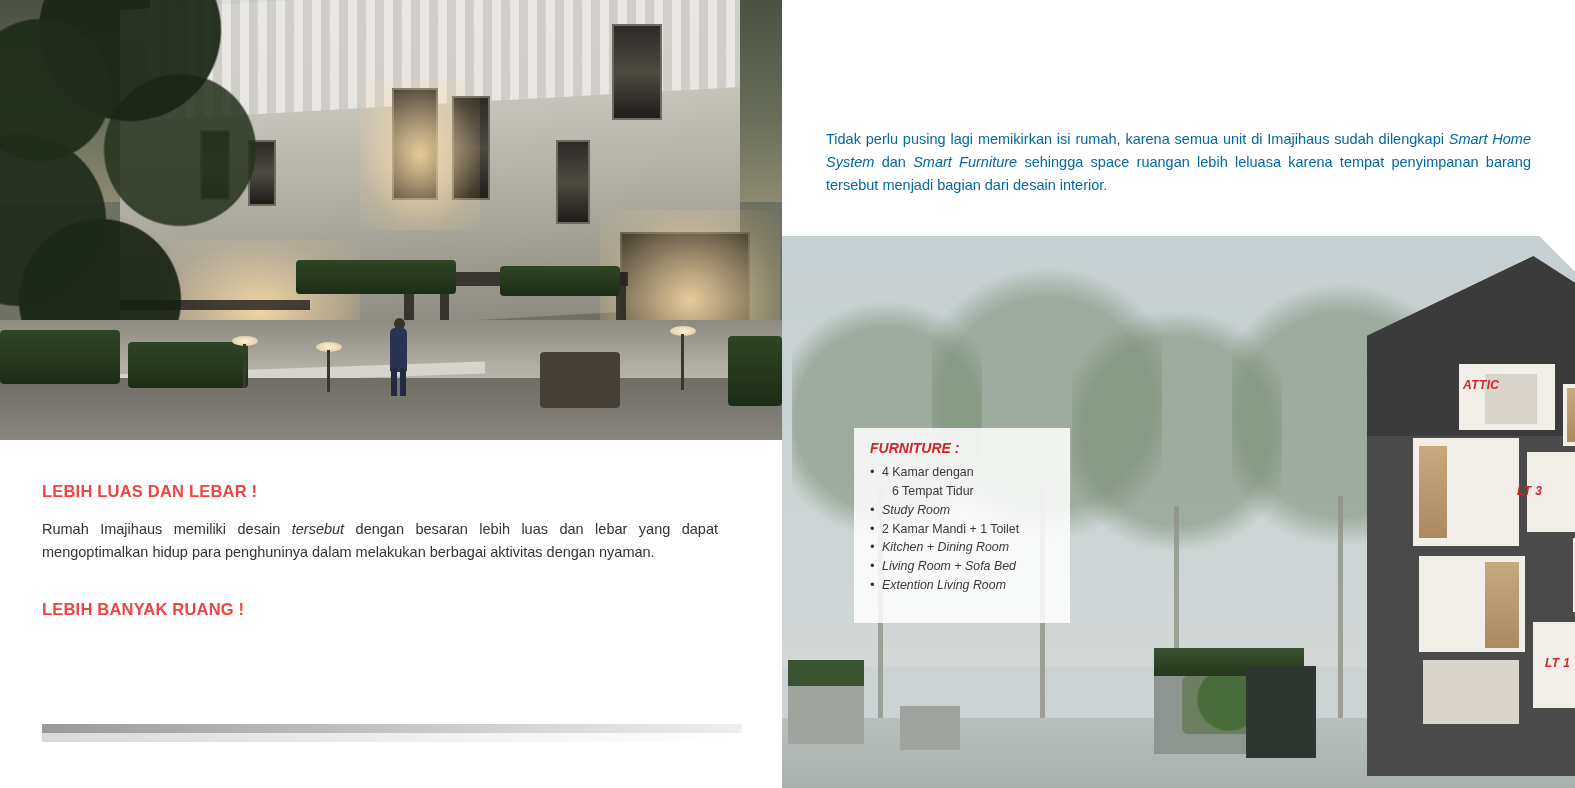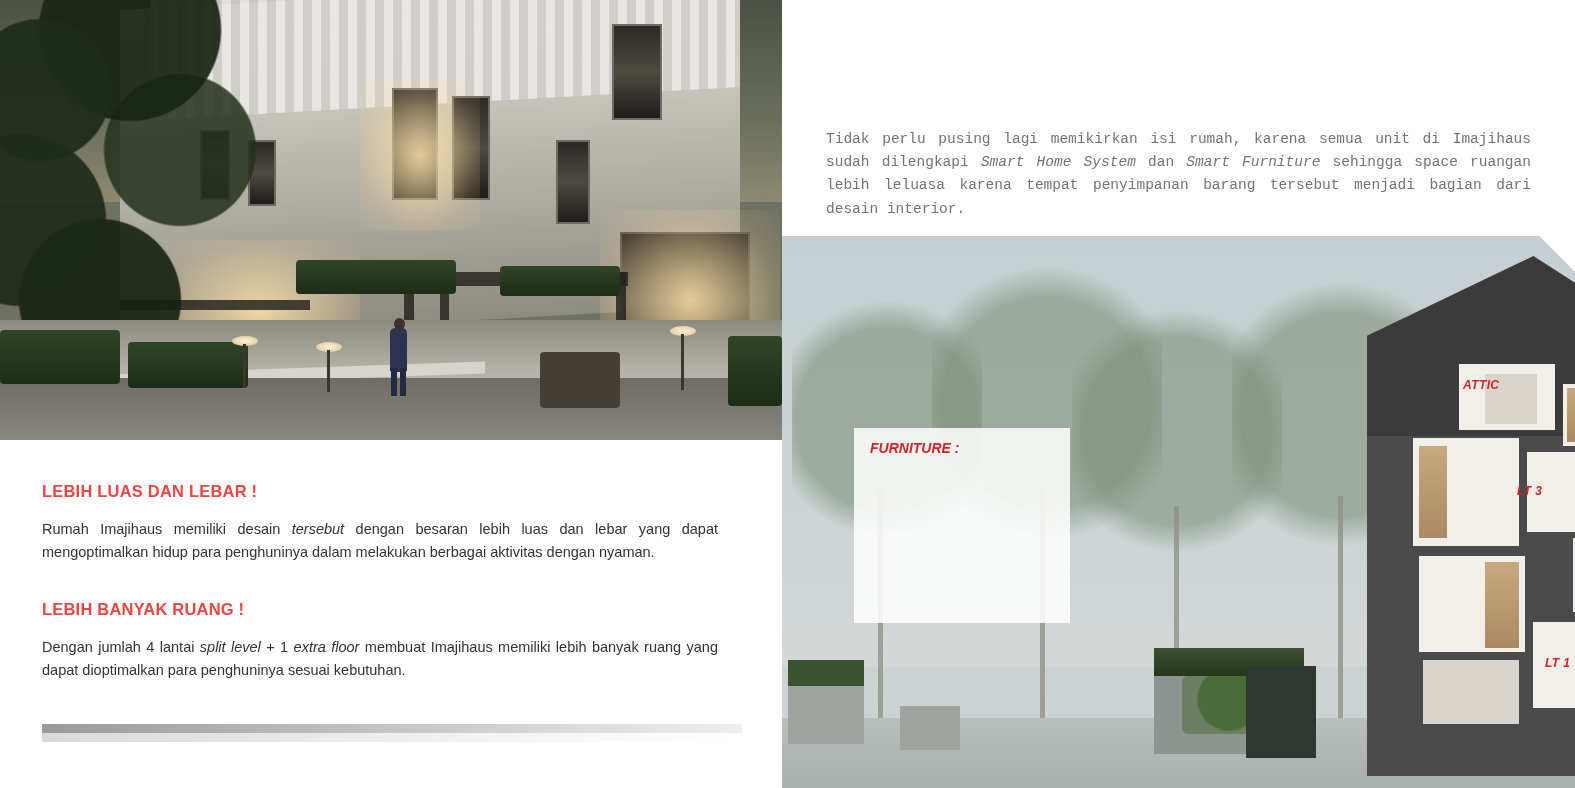--- a/index.html
+++ b/index.html
@@ -155,25 +155,24 @@
     left: 44px; top: 88px;
     color: #d2232a;
     font-style: italic;
     font-weight: bold;
     font-size: 16px;
     letter-spacing: .1px;
   }
   .right-para {
     position: absolute;
     left: 44px; top: 128px; width: 705px;
-    color: #737373;
+    color: #0369a1;
     font-size: 14.5px;
     line-height: 1.6;
     text-align: justify;
-    font-family: Liberation Mono, monospace;
   }
 
   
   .render-panel {
     position: absolute;
     left: 0; top: 236px; width: 905px; height: 552px;
     overflow: hidden;
     background: linear-gradient(180deg,#c3ccce 0%, #c8d0d1 55%, #cdd4d4 100%);
     clip-path: polygon(0 0, 757px 0, 793px 36px, 793px 552px, 0 552px);
   }
@@ -322,21 +321,20 @@
     </div>
 
     <div class="left-text">
 
       <div class="heading-red" style="position:absolute; left:42px; top:42px;">LEBIH LUAS DAN LEBAR !</div>
 
       <div class="body-para" style="position:absolute; left:42px; top:78px; width:676px;">Rumah Imajihaus memiliki desain <i>tersebut</i> dengan besaran lebih luas dan lebar yang dapat mengoptimalkan hidup para penghuninya dalam melakukan berbagai aktivitas dengan nyaman.</div>
 
       <div class="heading-red" style="position:absolute; left:42px; top:160px;text-align:center;">LEBIH BANYAK RUANG !</div>
 
-      <div class="body-para" style="position:absolute; left:42px; top:196px; width:676px;">Dengan jumlah 4 lantai <i>split level</i> + 1 <i>extra floor</i> membuat Imajihaus memiliki lebih banyak ruang yang dapat dioptimalkan para penghuninya sesuai kebutuhan.</div>
 
       <div class="left-rule"></div>
       <div class="left-rule-shadow"></div>
     </div>
   </div>
 
   <div class="right-col">
 
     <div class="right-top">
       <div class="right-para">Tidak perlu pusing lagi memikirkan isi rumah, karena semua unit di Imajihaus sudah dilengkapi <i>Smart Home System</i> dan <i>Smart Furniture</i> sehingga space ruangan lebih leluasa karena tempat penyimpanan barang tersebut menjadi bagian dari desain interior.</div>
@@ -386,16 +384,25 @@
         <div class="sh-room" style="left:206px; top:282px; width:78px; height:74px;"></div>
         <div class="sh-label" style="left:232px; top:316px;">LT 2</div>
 
         <div class="sh-room" style="left:166px; top:366px; width:112px; height:86px;"></div>
         <div class="sh-room-dark" style="left:56px; top:404px; width:96px; height:64px;"></div>
         <div class="sh-label" style="left:178px; top:400px;">LT 1</div>
       </div>
 
       <div class="features-box">
         <div class="features-title">FURNITURE :</div>
+        <ul class="features-list" id="features-list">
+            <li class="plain">4 Kamar dengan</li>
+            <li class="plain sub">6 Tempat Tidur</li>
+            <li class="">Study Room</li>
+            <li class="plain">2 Kamar Mandi + 1 Toilet</li>
+            <li class="">Kitchen + Dining Room</li>
+            <li class="">Living Room + Sofa Bed</li>
+            <li class="">Extention Living Room</li>
+          </ul>
       </div>
     </div>
   </div>
 </div>
 
 </body></html>

